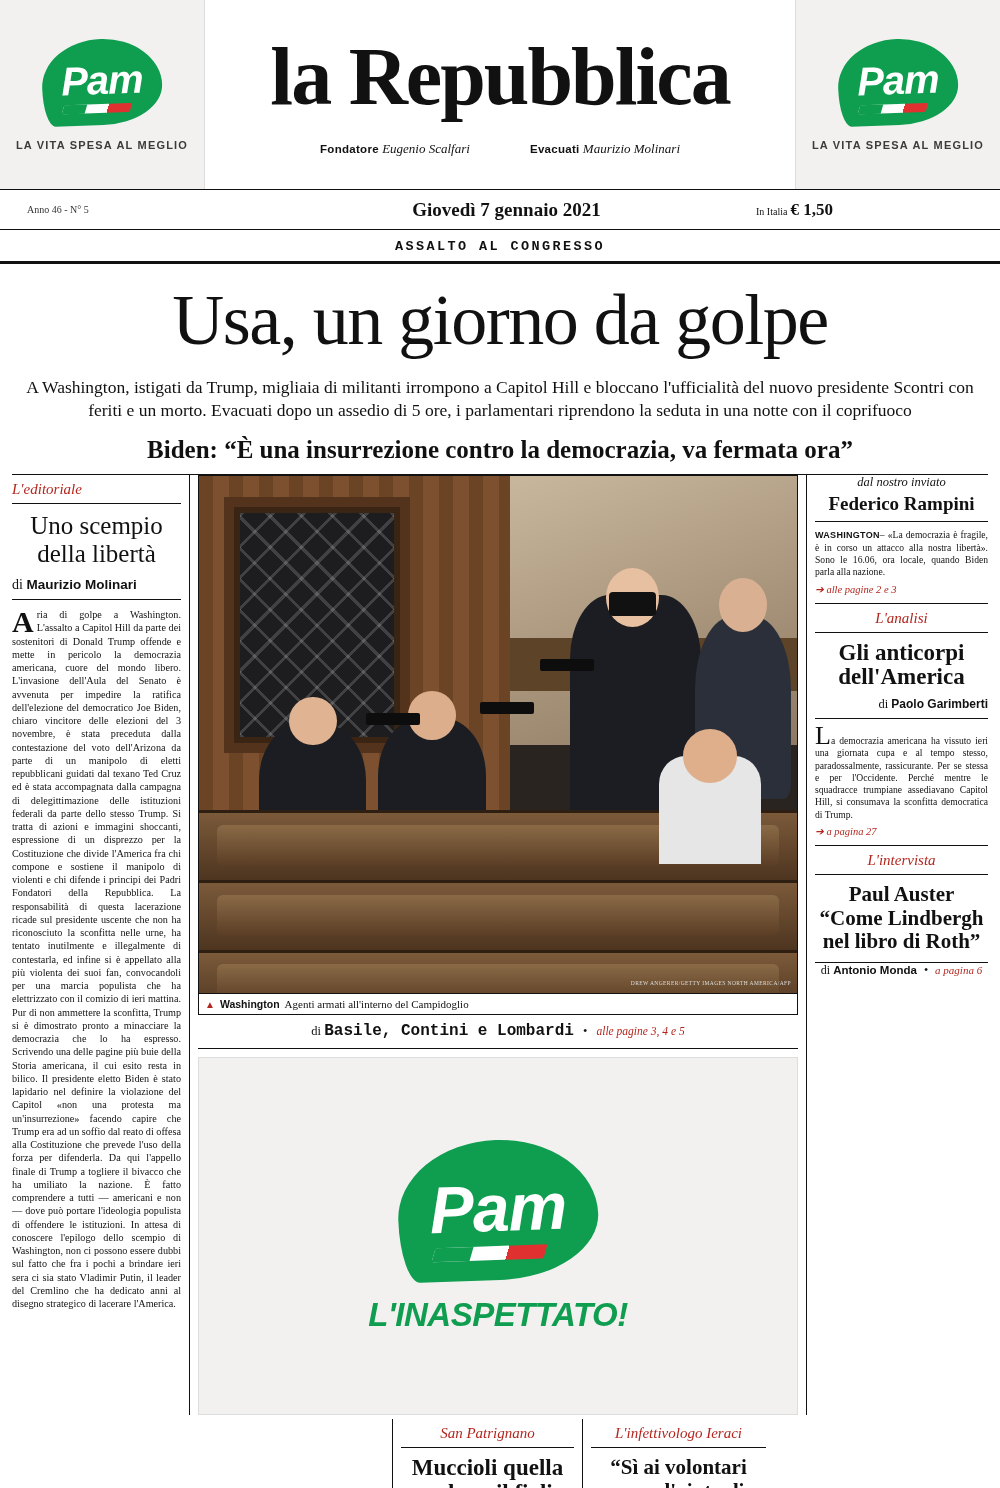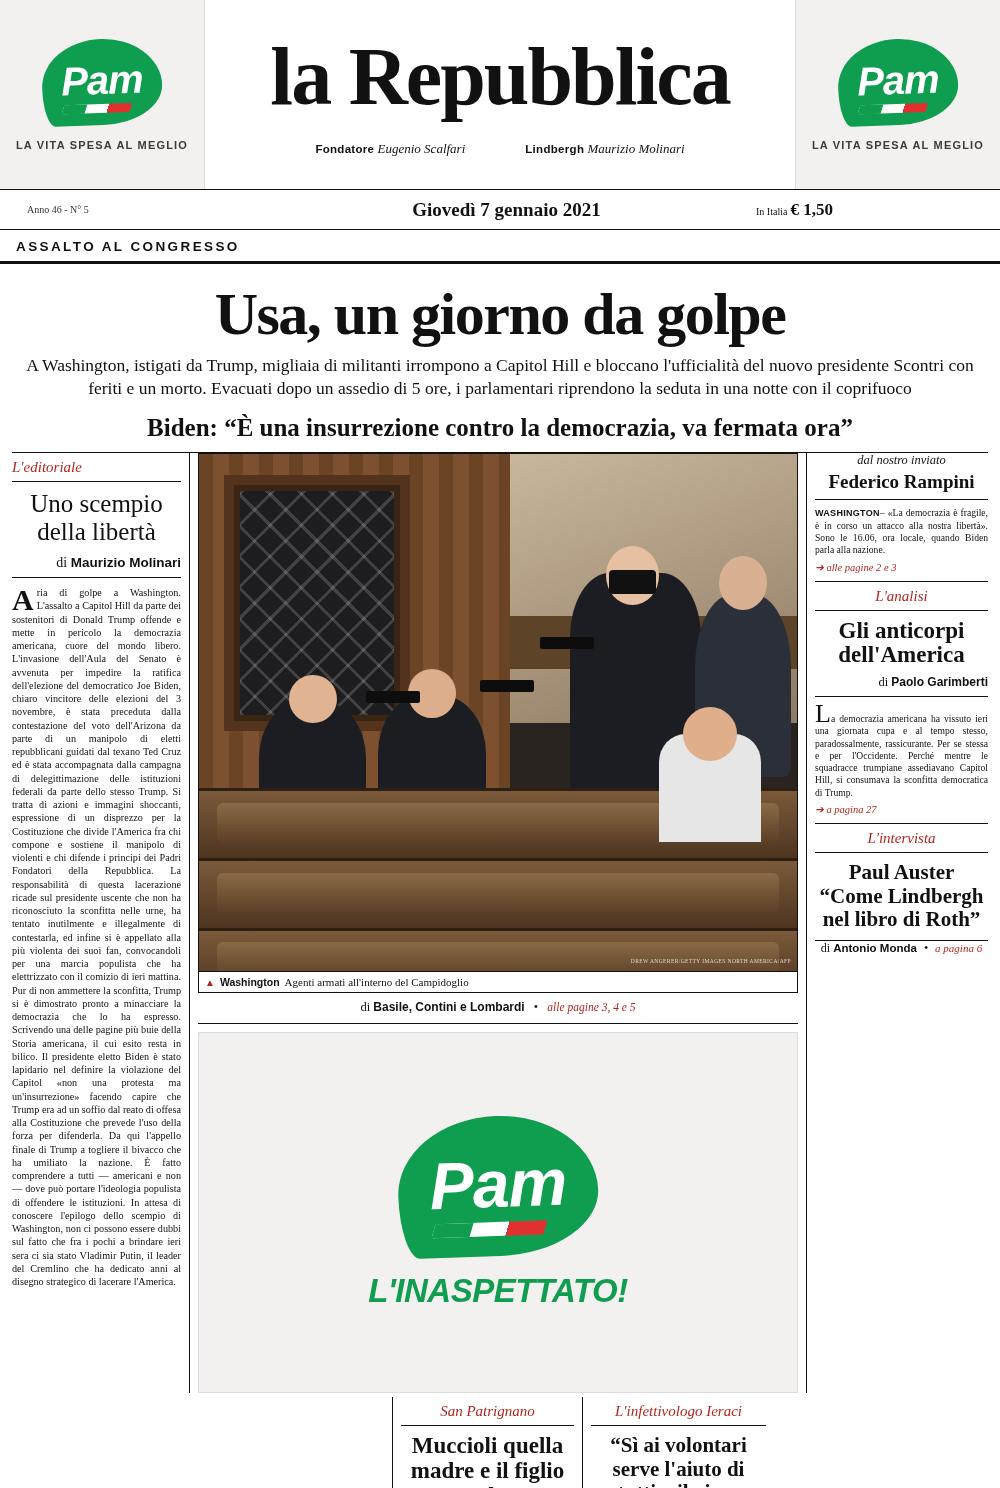--- a/index.html
+++ b/index.html
@@ -101,37 +101,37 @@
     font-size:19px; font-weight:bold;
   }
   .datestrip .right {
     width:230px; font-size:12px;
   }
   .datestrip .right b { font-size:17px; }
   .datestrip .right .small { font-size:10px; }
 
   
   .kicker {
-    text-align:left;
-    font-family:Liberation Sans, sans-serif;
+    text-align:center;
+    font-family:Liberation Mono, monospace;
     font-weight:bold;
     font-size:13.5px;
     letter-spacing:2.4px;
-    padding:9px 16px 7px;
+    padding:9px 0 7px;
     border-bottom:3px solid #111;
   }
 
   
   .headline {
     text-align:center;
-    font-size:60px;
+    font-size:72px;
     line-height:1.0;
-    font-weight:bold;
+    font-weight:normal;
     letter-spacing:-1.5px;
-    margin:20px 0 10px;
+    margin:20px 0 20px;
   }
   .subhead {
     font-size:17.5px;
     line-height:1.32;
     text-align:center;
     padding:0 22px;
     margin-bottom:14px;
   }
   .secondhead {
     text-align:center;
@@ -174,21 +174,21 @@
     margin-bottom:8px;
   }
   .rubric.center { text-align:center; }
   .edit-title {
     text-align:center;
     font-size:25px;
     line-height:1.1;
     margin:8px 0 10px;
   }
   .byline {
-    text-align:right;
+    text-align:left;
     font-size:14px;
     margin-bottom:0;
   }
   .byline b { font-family:"Liberation Sans", sans-serif; font-size:13.5px;}
   .hr-thin { border-top:1px solid #111; margin:6px 0 8px; }
   .body-text {
     font-size:10.2px;
     line-height:1.30;
     text-align:justify;
     hyphens:auto;
@@ -269,21 +269,21 @@
   .photo-credit {
     position:absolute; right:6px; bottom:28px;
     font-size:5.5px; color:#ddd; letter-spacing:0.4px;
   }
   .photo-byline {
     text-align:center;
     font-size:12.5px;
     padding:7px 0 8px;
     border-bottom:1px solid #111;
   }
-  .photo-byline b { font-family:Liberation Sans, sans-serif; font-size:12px; }
+  .photo-byline b { font-family:Liberation Mono, monospace; font-size:16px; }
   .photo-byline i { color:#b3261e; font-size:11.5px; }
 
   
   .bottom-ad {
     flex:1;
     margin-top:8px;
     background:#f2f1ef;
     border:1px solid #ddd;
     display:flex; flex-direction:column;
     align-items:center; justify-content:center;
@@ -370,21 +370,21 @@
   </div>
 
   <div class="masthead">
     <div class="masthead-title">la Repubblica</div>
     <div class="masthead-credits">
       <div>
         <b>Fondatore</b>
         <i>Eugenio Scalfari</i>
       </div>
       <div>
-        <b>Lindbergh</b>
+        <b>Evacuati</b>
         <i>Maurizio Molinari</i>
       </div>
     </div>
   </div>
 
   <div class="ad-slot right">
     <div class="pam-logo">
       <span class="pam-word">Pam</span>
       <span class="flag"></span>
     </div>

